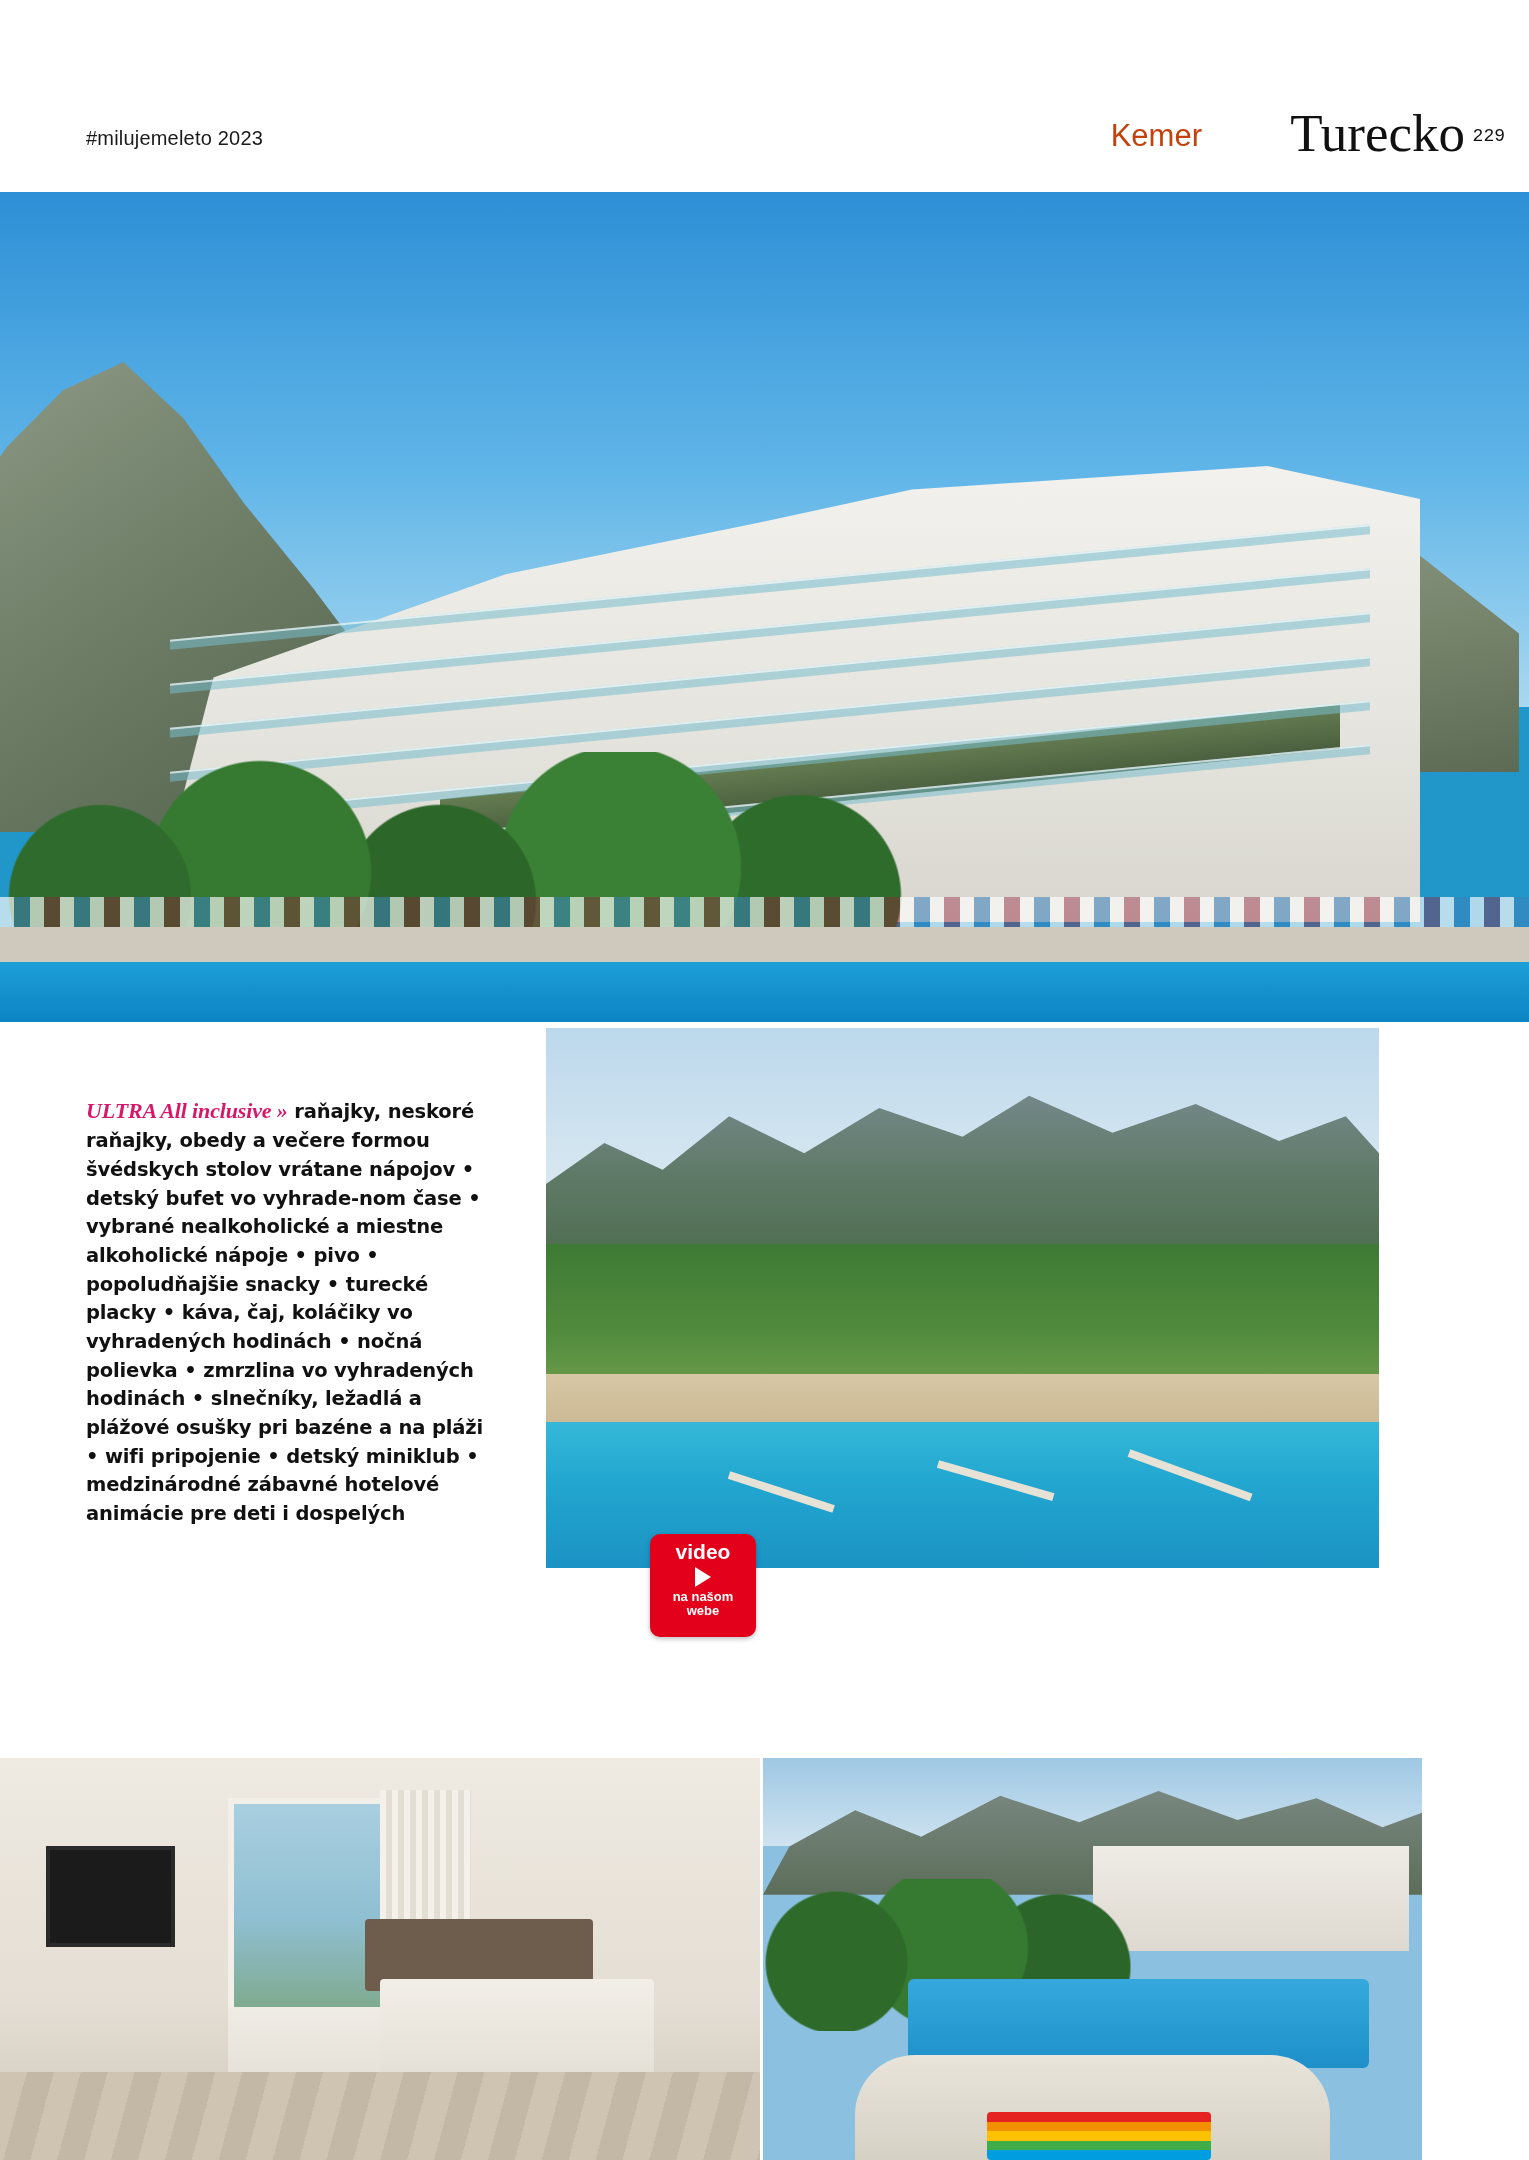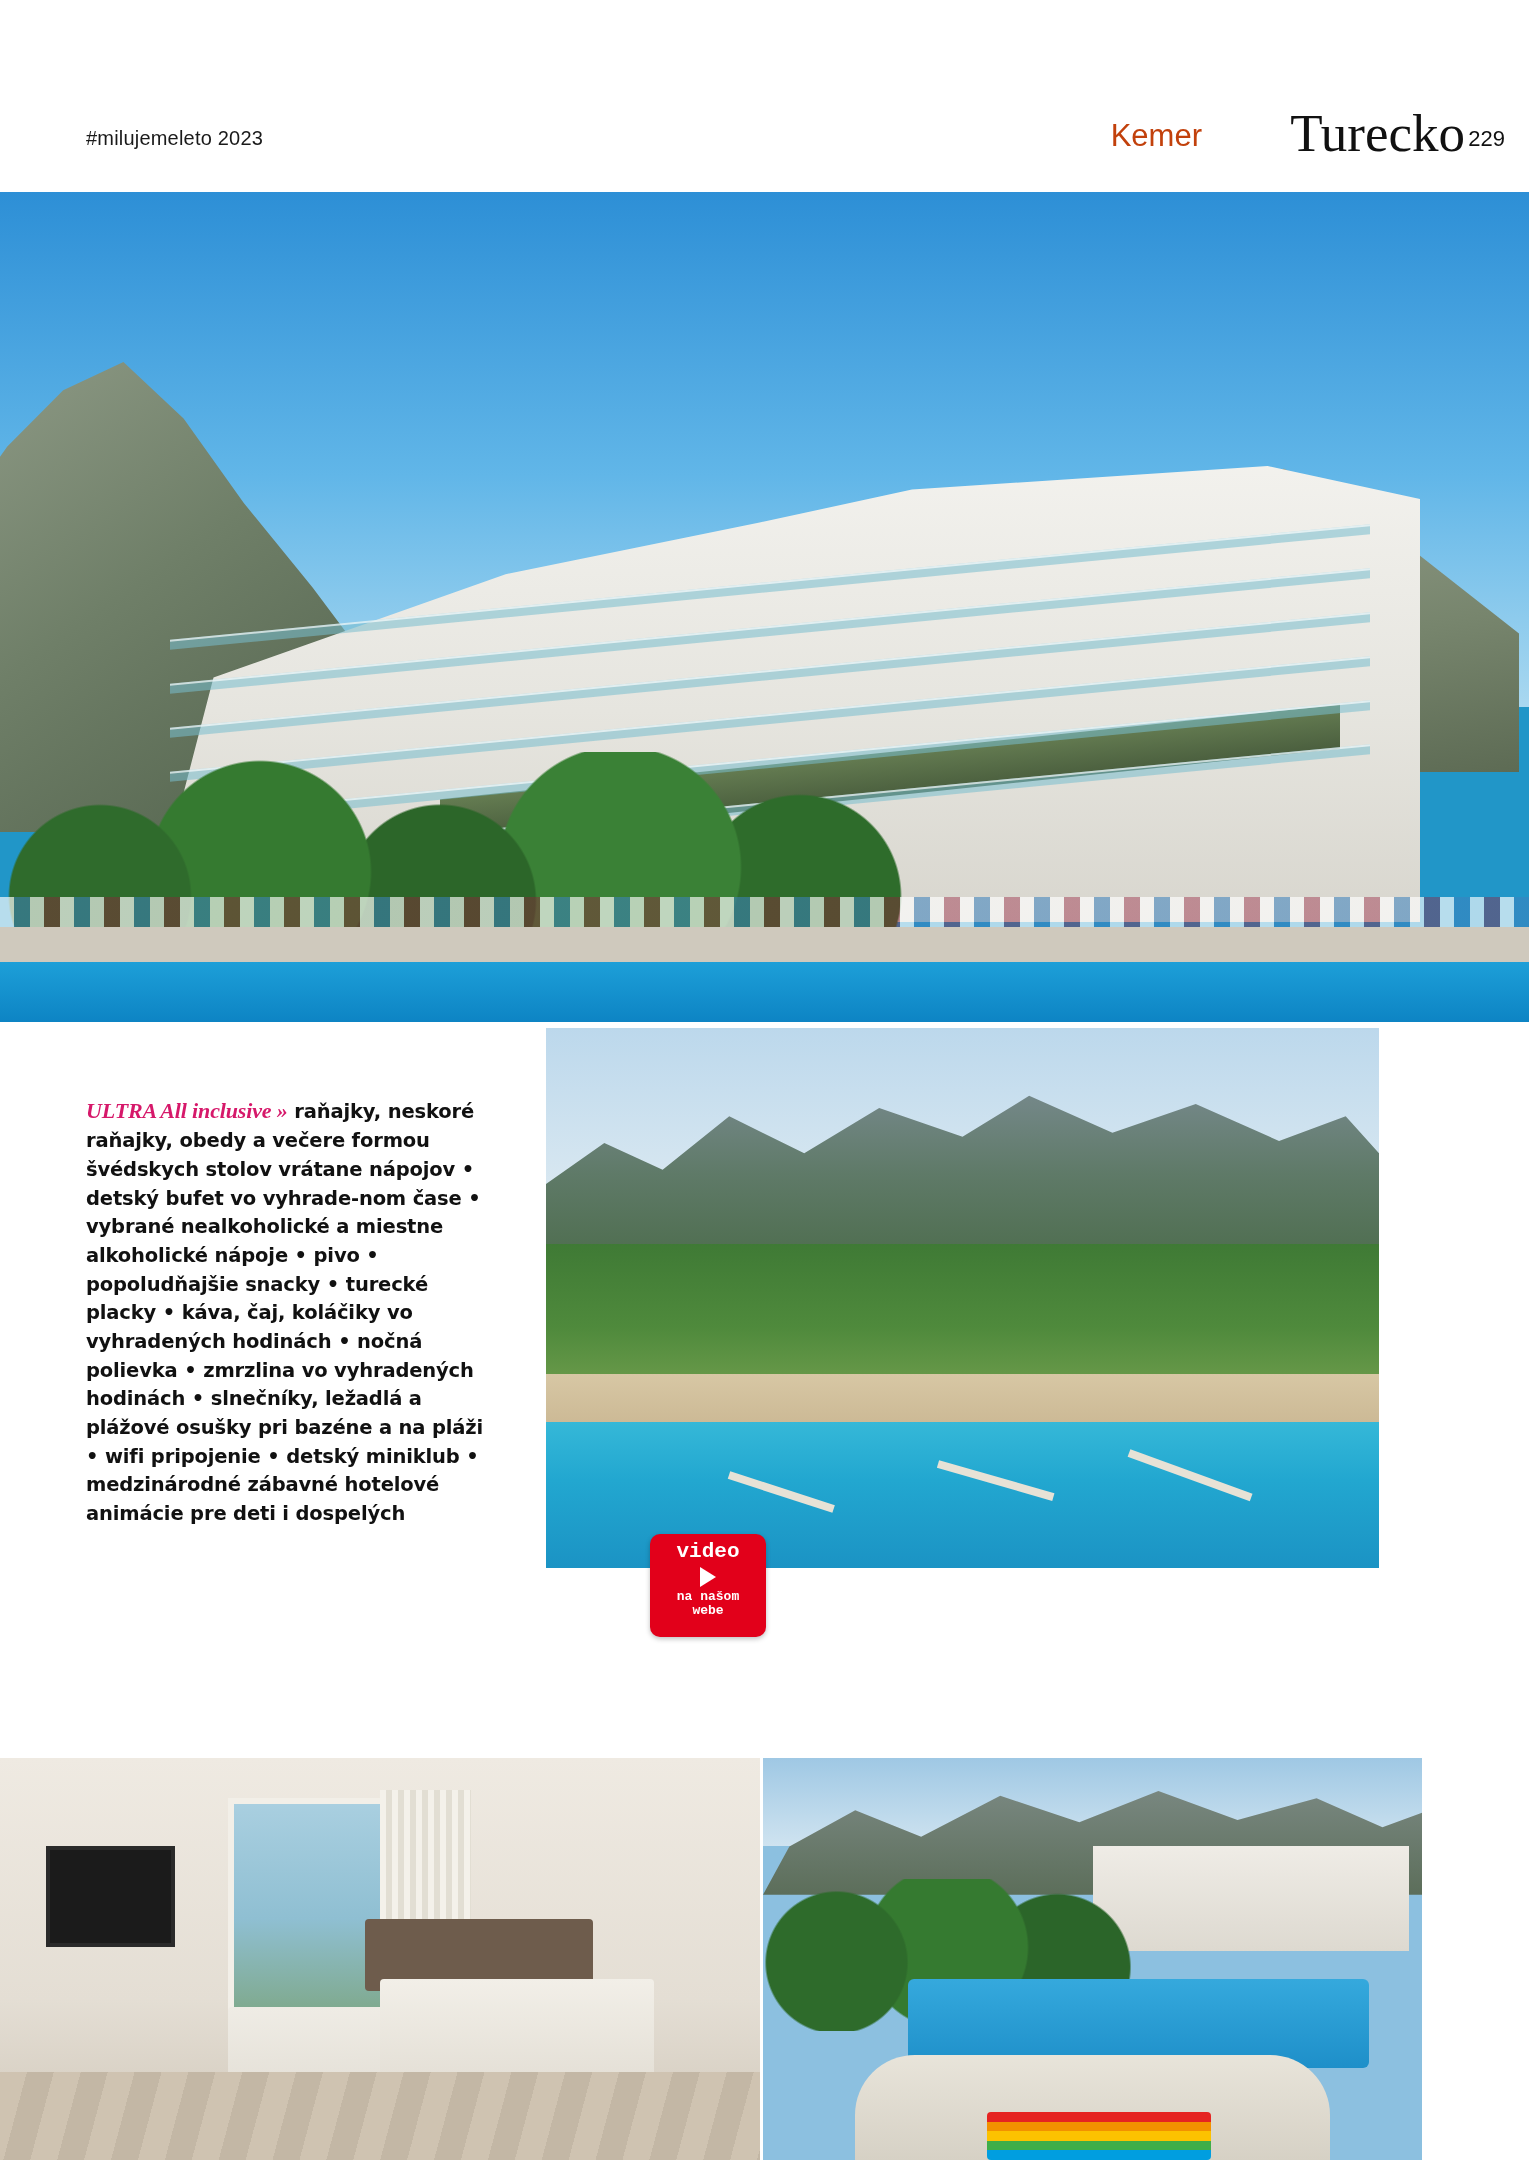--- a/index.html
+++ b/index.html
@@ -93,23 +93,23 @@
     top: 103px;
     font-size: 53px;
     font-family: "Liberation Serif", serif;
     color: #111;
     white-space: nowrap;
   }
   .pagenum {
     position: absolute;
     right: 24px;
     top: 126px;
-    font-size: 22px;
+    font-size: 18px;
     color: #111;
-    font-family: Liberation Sans, sans-serif;
+    font-family: Liberation Mono, monospace;
   }
 
   
   .hero {
     position: absolute;
     left: 0;
     top: 192px;
     width: 1529px;
     height: 830px;
     overflow: hidden;
@@ -230,27 +230,27 @@
     position:absolute; background:#e7e2d6; height:8px; transform-origin:left center;
   }
   .photo-aerial .p1 { left: 22%; top: 82%; width: 110px; transform: rotate(18deg); }
   .photo-aerial .p2 { left: 47%; top: 80%; width: 120px; transform: rotate(16deg); }
   .photo-aerial .p3 { left: 70%; top: 78%; width: 130px; transform: rotate(20deg); }
 
   .video-badge {
     position: absolute;
     left: 650px;
     top: 1534px;
-    width: 116px;
+    width: 106px;
     height: 103px;
     background: #e2001a;
     border-radius: 10px;
     color: #ffffff;
     text-align: center;
-    font-family: Liberation Mono, monospace;
+    font-family: Liberation Sans, sans-serif;
     padding-top: 7px;
     box-shadow: 0 2px 5px rgba(0,0,0,.25);
   }
   .video-badge .vb-title {
     font-size: 21px;
     font-weight: bold;
     line-height: 1.05;
   }
   .video-badge .vb-play {
     width: 0; height: 0;

